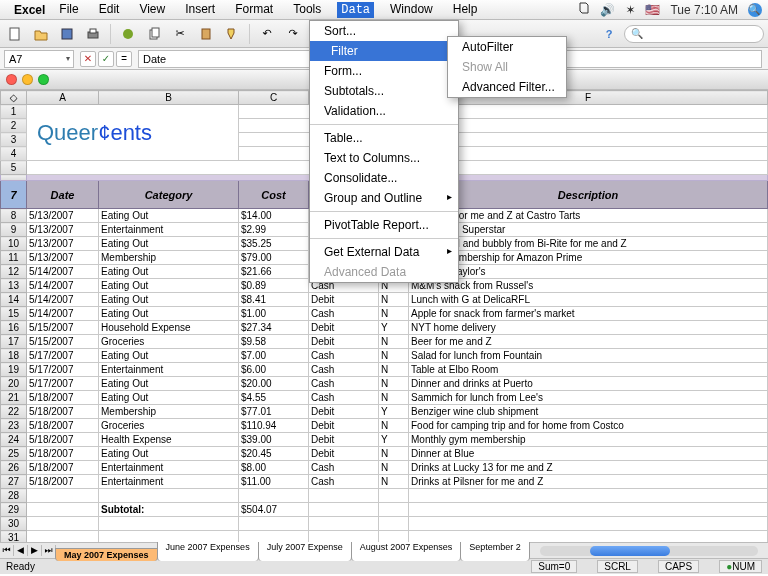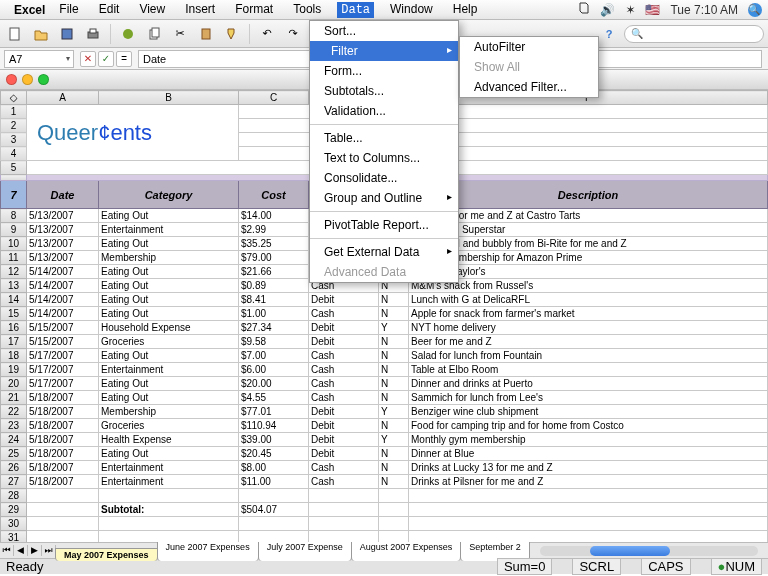--- a/index.html
+++ b/index.html
@@ -51,31 +51,31 @@
 
   
   .menu { position: absolute; background: #fff; border: 1px solid #9a9a9a; box-shadow: 3px 3px 8px rgba(0,0,0,0.3); font-size: 12px; z-index: 100; }
   .menu .row { padding: 3px 18px 3px 14px; white-space: nowrap; position:relative; }
   .menu .row.highlight { background:#3874d6; color:#fff;padding-left:21px; }
   .menu .row.disabled { color:#9a9a9a; }
   .menu .sep { height:1px; background:#ccc; margin:3px 0; }
   .menu .arrow::after { content:"▸"; position:absolute; right:6px; font-size:10px;}
 
   #menu-data { top: 20px; left: 309px; width: 150px; }
-  #menu-filter { top: 36px; left: 459px; width: 140px; }
+  #menu-filter { top: 36px; left: 447px; width: 120px; }
 
   
   .tabs-bar { height: 16px; background:#e8e8e8; border-top:1px solid #bbb; display:flex; align-items:center; font-size:9px; }
   .tab-nav { display:flex; }
   .tab-nav span { width:14px; text-align:center; border-right:1px solid #bbb;}
   .sheet-tab { padding: 1px 8px; background:#fff; border:1px solid #999; border-bottom:none; margin-left:-1px; border-radius: 0 0 4px 4px;}
-  .sheet-tab.active { background:#fef9c3; font-weight:bold;margin-top:8px; }
+  .sheet-tab.active { background:#fdba74; font-weight:bold;margin-top:8px; }
   .hscroll { flex:1; margin:0 10px; height:10px; background:#d8d8d8; border-radius:5px; position:relative;}
   .hscroll .thumb { position:absolute; left:50px; width:80px; height:10px; background:linear-gradient(#6fa8f5,#3b7de0); border-radius:5px; }
-  .status-bar { height: 16px; background:#e3e3e3; border-top:1px solid #bbb; display:flex; align-items:center; font-size:13px; padding:0 6px; gap:20px;}
+  .status-bar { height: 16px; background:#e3e3e3; border-top:1px solid #bbb; display:flex; align-items:center; font-size:10px; padding:0 6px; gap:20px;}
   .status-bar .sbox { border:1px solid #bbb; padding:0 6px; background:#eee;}
 </style>
 </head>
 <body>
 
 <div class="mac-menubar">
   <span class="apple"></span>
   <span class="app-name">Excel</span>
   <span id="mac-menus"><span class="mitem">File</span><span class="mitem">Edit</span><span class="mitem">View</span><span class="mitem">Insert</span><span class="mitem">Format</span><span class="mitem">Tools</span><span class="mitem active">Data</span><span class="mitem">Window</span><span class="mitem">Help</span></span>
   <div class="mac-right">

